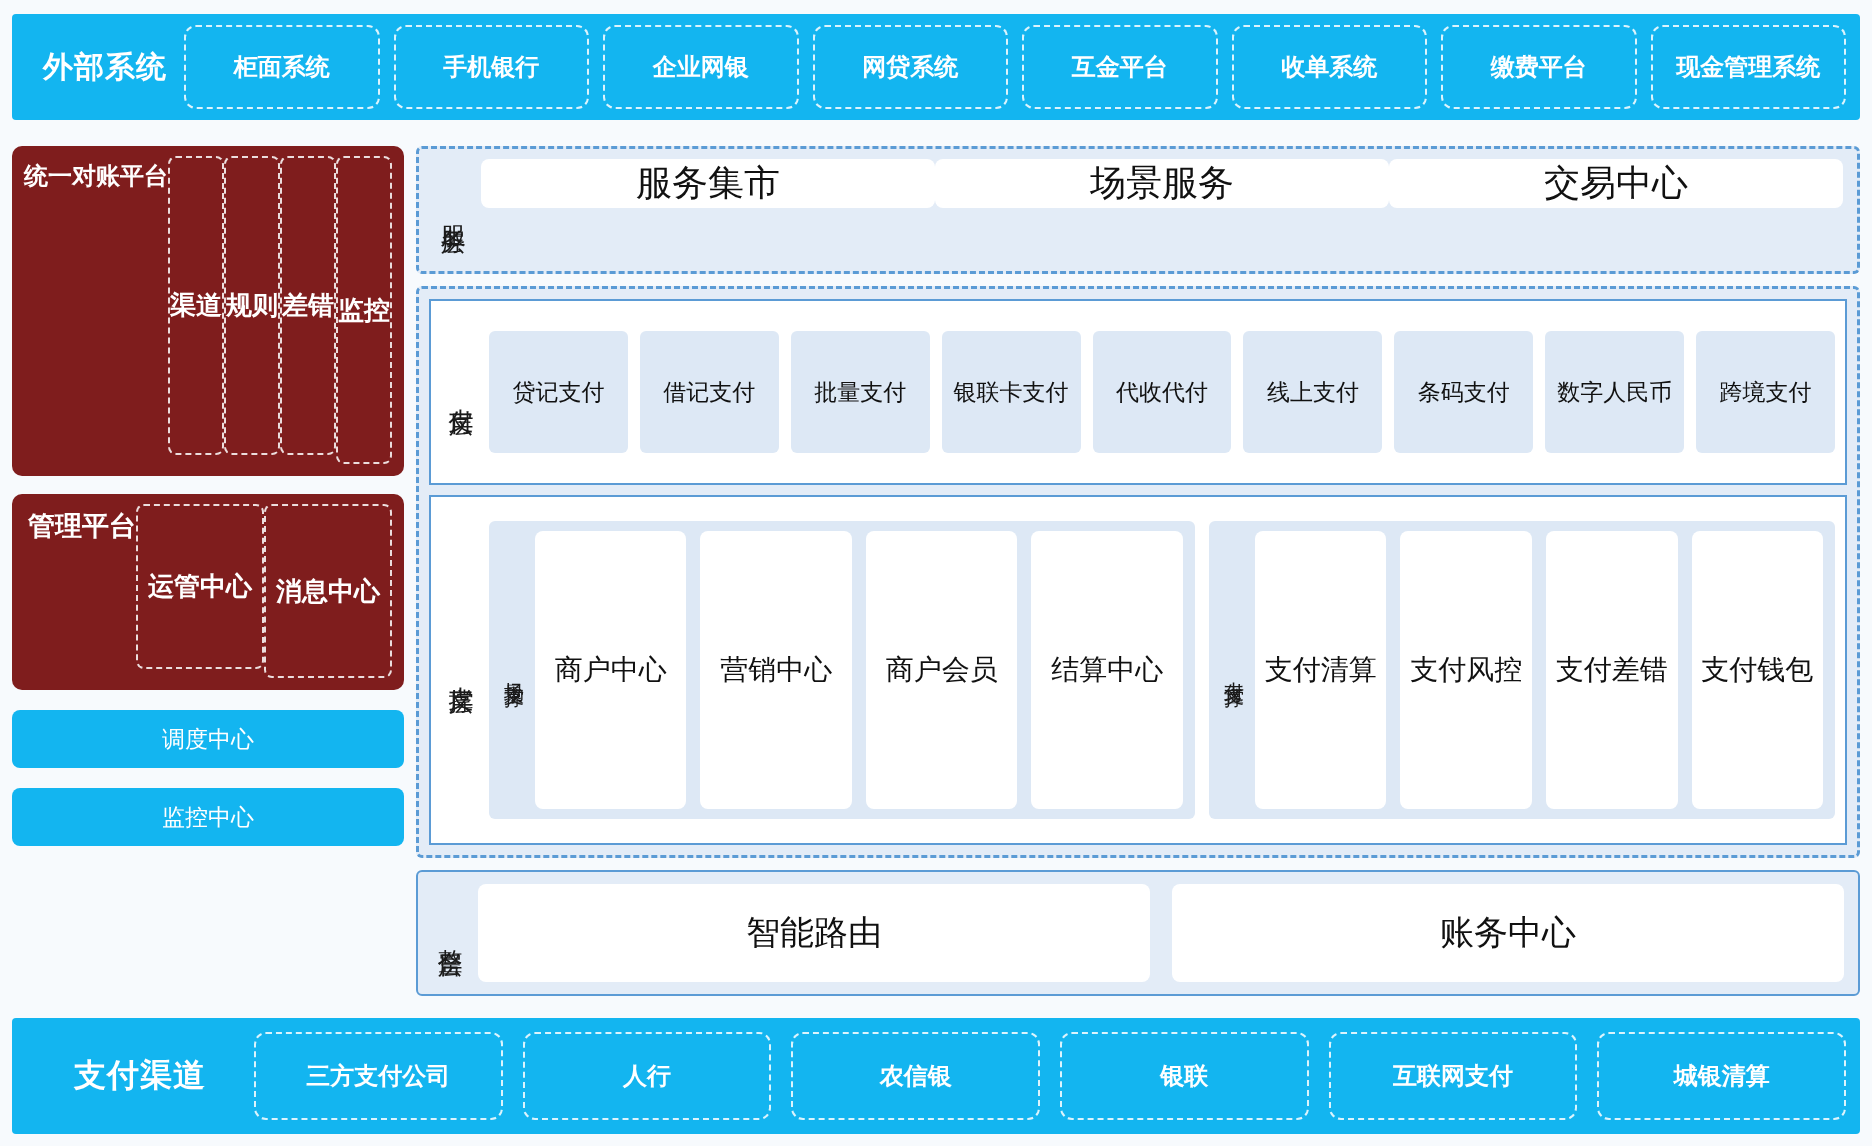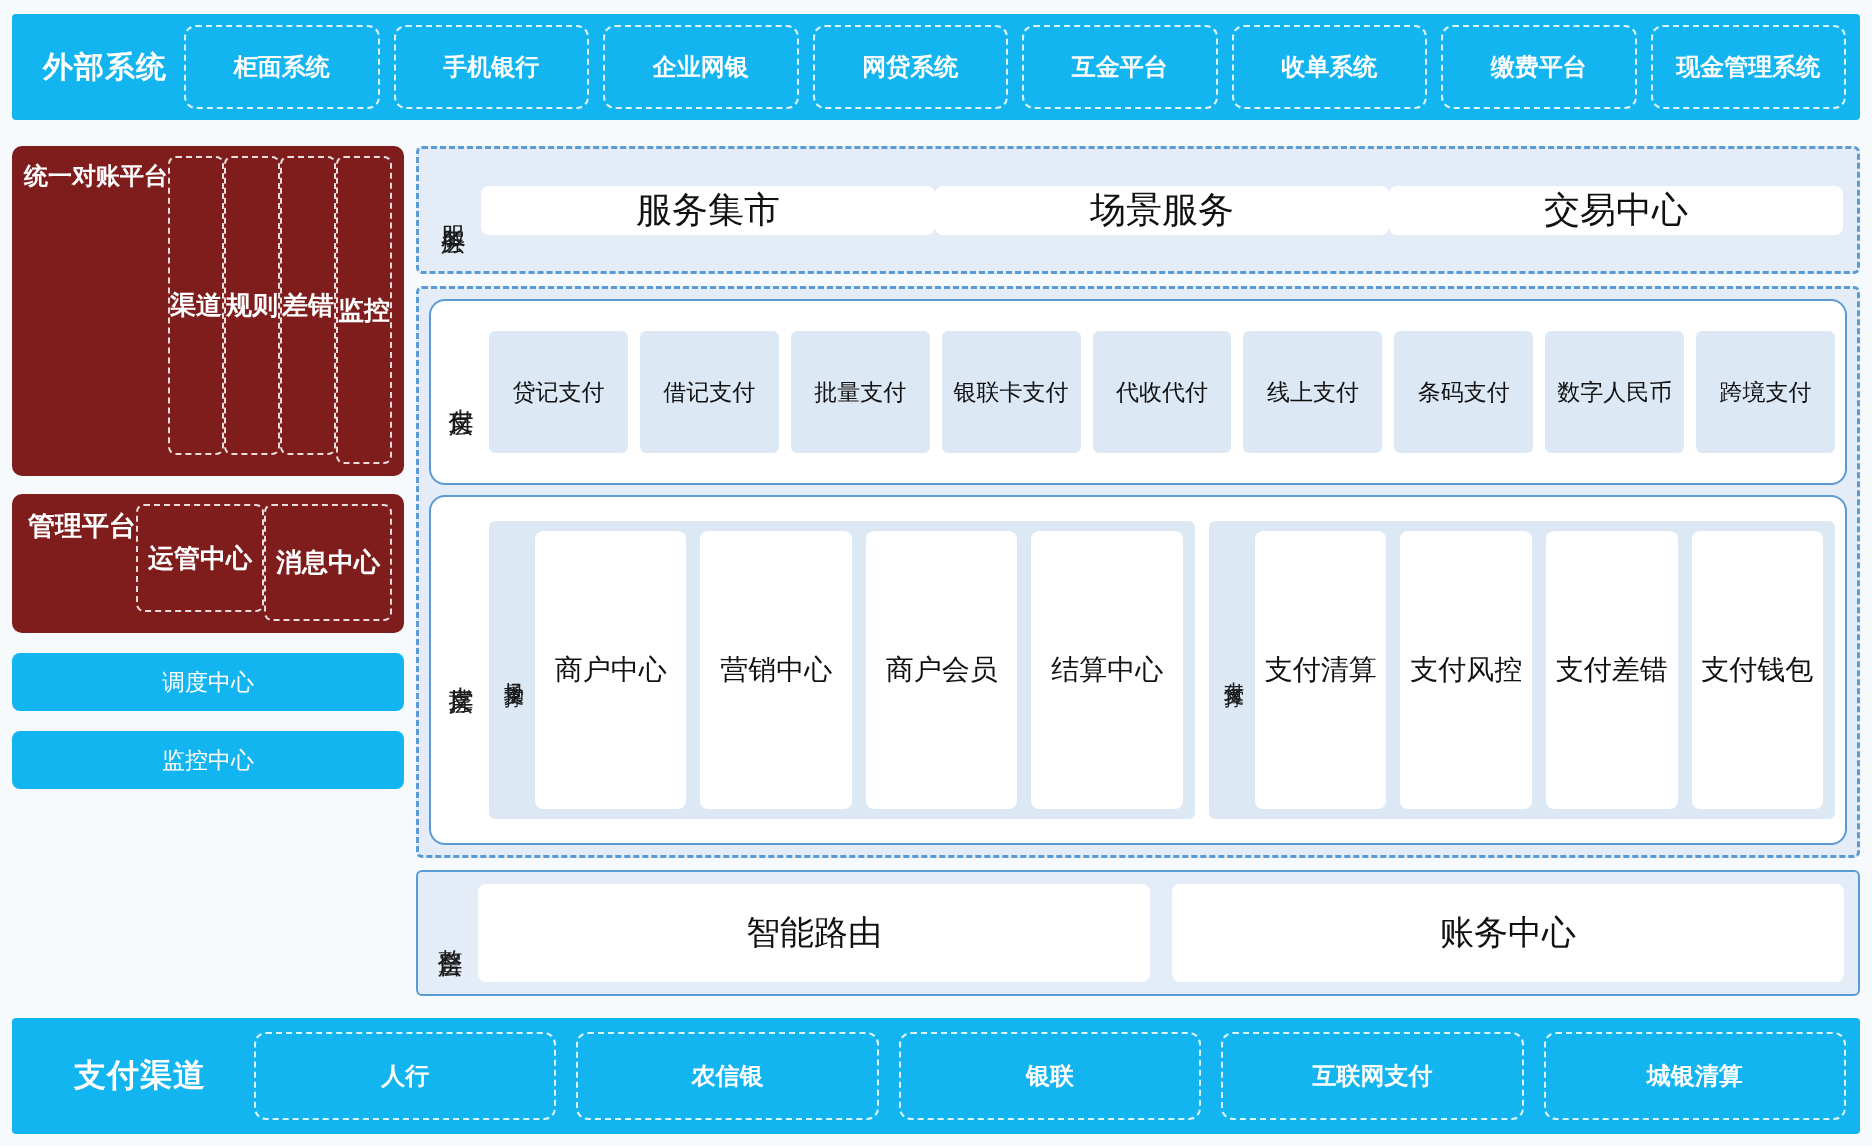--- a/index.html
+++ b/index.html
@@ -132,21 +132,21 @@
     font-size: 23px;
     display: flex;
     align-items: center;
     justify-content: center;
     white-space: nowrap;
     flex: 0 0 auto;
     height: 58px;
   }
 
   #panel-recon { flex: 0 0 auto; height: 330px; }
-  #panel-manage { flex: 0 0 auto; height: 139px; margin-top: 8px; padding-left: 16px; }
+  #panel-manage { flex: 0 0 auto; height: 196px; margin-top: 8px; padding-left: 16px; }
   #sched-center { margin-top: 10px; }
   #monitor-center { margin-top: 10px; }
 
   
   .stack {
     flex: 1 1 auto;
     display: flex;
     flex-direction: column;
     gap: 12px;
     min-width: 0;
@@ -191,21 +191,21 @@
 
   
   #service-layer {
     flex: 0 0 auto;
     height: 128px;
     padding: 10px 14px 10px 8px;
   }
   #service-layer .svc-items {
     flex: 1 1 auto;
     display: flex;
-    align-items: center;
+    align-items: flex-start;
   }
   .white-card {
     background: #ffffff;
     border-radius: 8px;
     display: flex;
     align-items: center;
     justify-content: center;
     font-size: 36px;
     color: #111;
     white-space: nowrap;
@@ -216,21 +216,21 @@
   #pay-support-group {
     flex: 1 1 auto;
     flex-direction: column;
     padding: 10px;
     gap: 10px;
     min-height: 0;
   }
 
   .solid-panel {
     border: 2px solid #5b9bd5;
-    border-radius: 16px;
+    border-radius: 0;
     background: #ffffff;
     box-sizing: border-box;
     display: flex;
     align-items: stretch;
     min-height: 0;
   }
 
   
   #payment-layer {
     flex: 0 0 auto;
@@ -415,20 +415,21 @@
           <div class="white-card">账务中心</div>
         </div>
       </div>
 
     </div>
   </div>
 
   <div class="cyan-bar" id="channel-bar">
     <div class="bar-title">支付渠道</div>
     <div class="bar-items">
+      <div class="dash-chip">三方支付公司</div>
       <div class="dash-chip">人行</div>
       <div class="dash-chip">农信银</div>
       <div class="dash-chip">银联</div>
       <div class="dash-chip">互联网支付</div>
       <div class="dash-chip">城银清算</div>
     </div>
   </div>
 
 </div>
 

